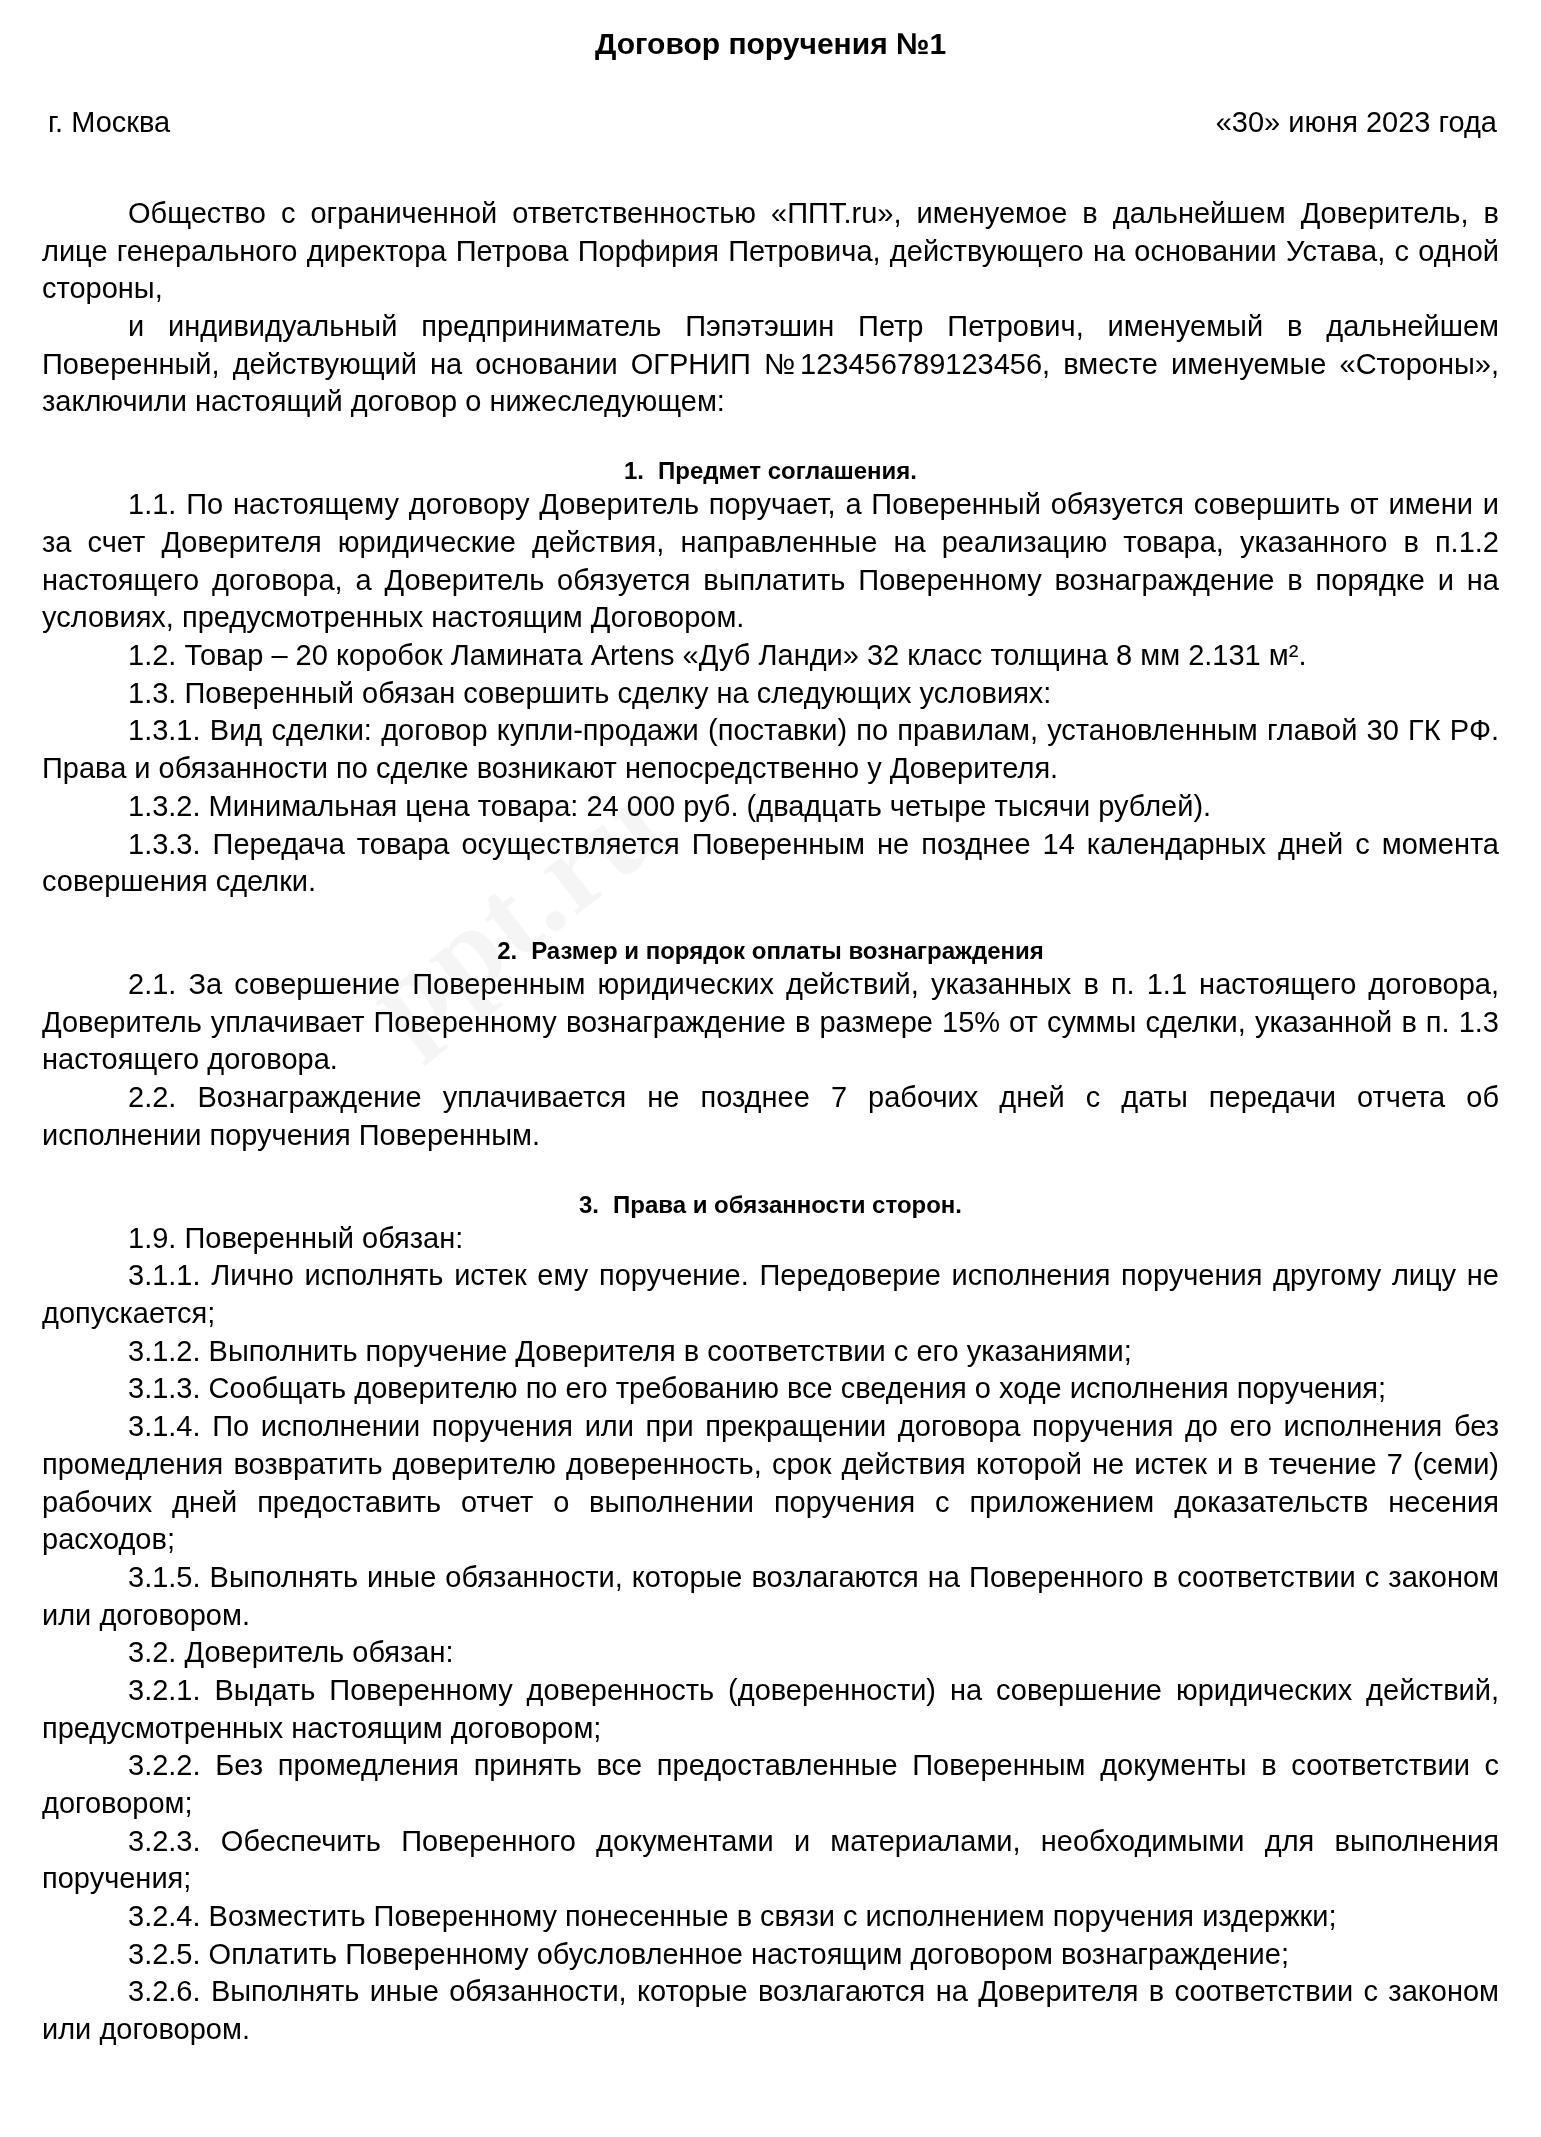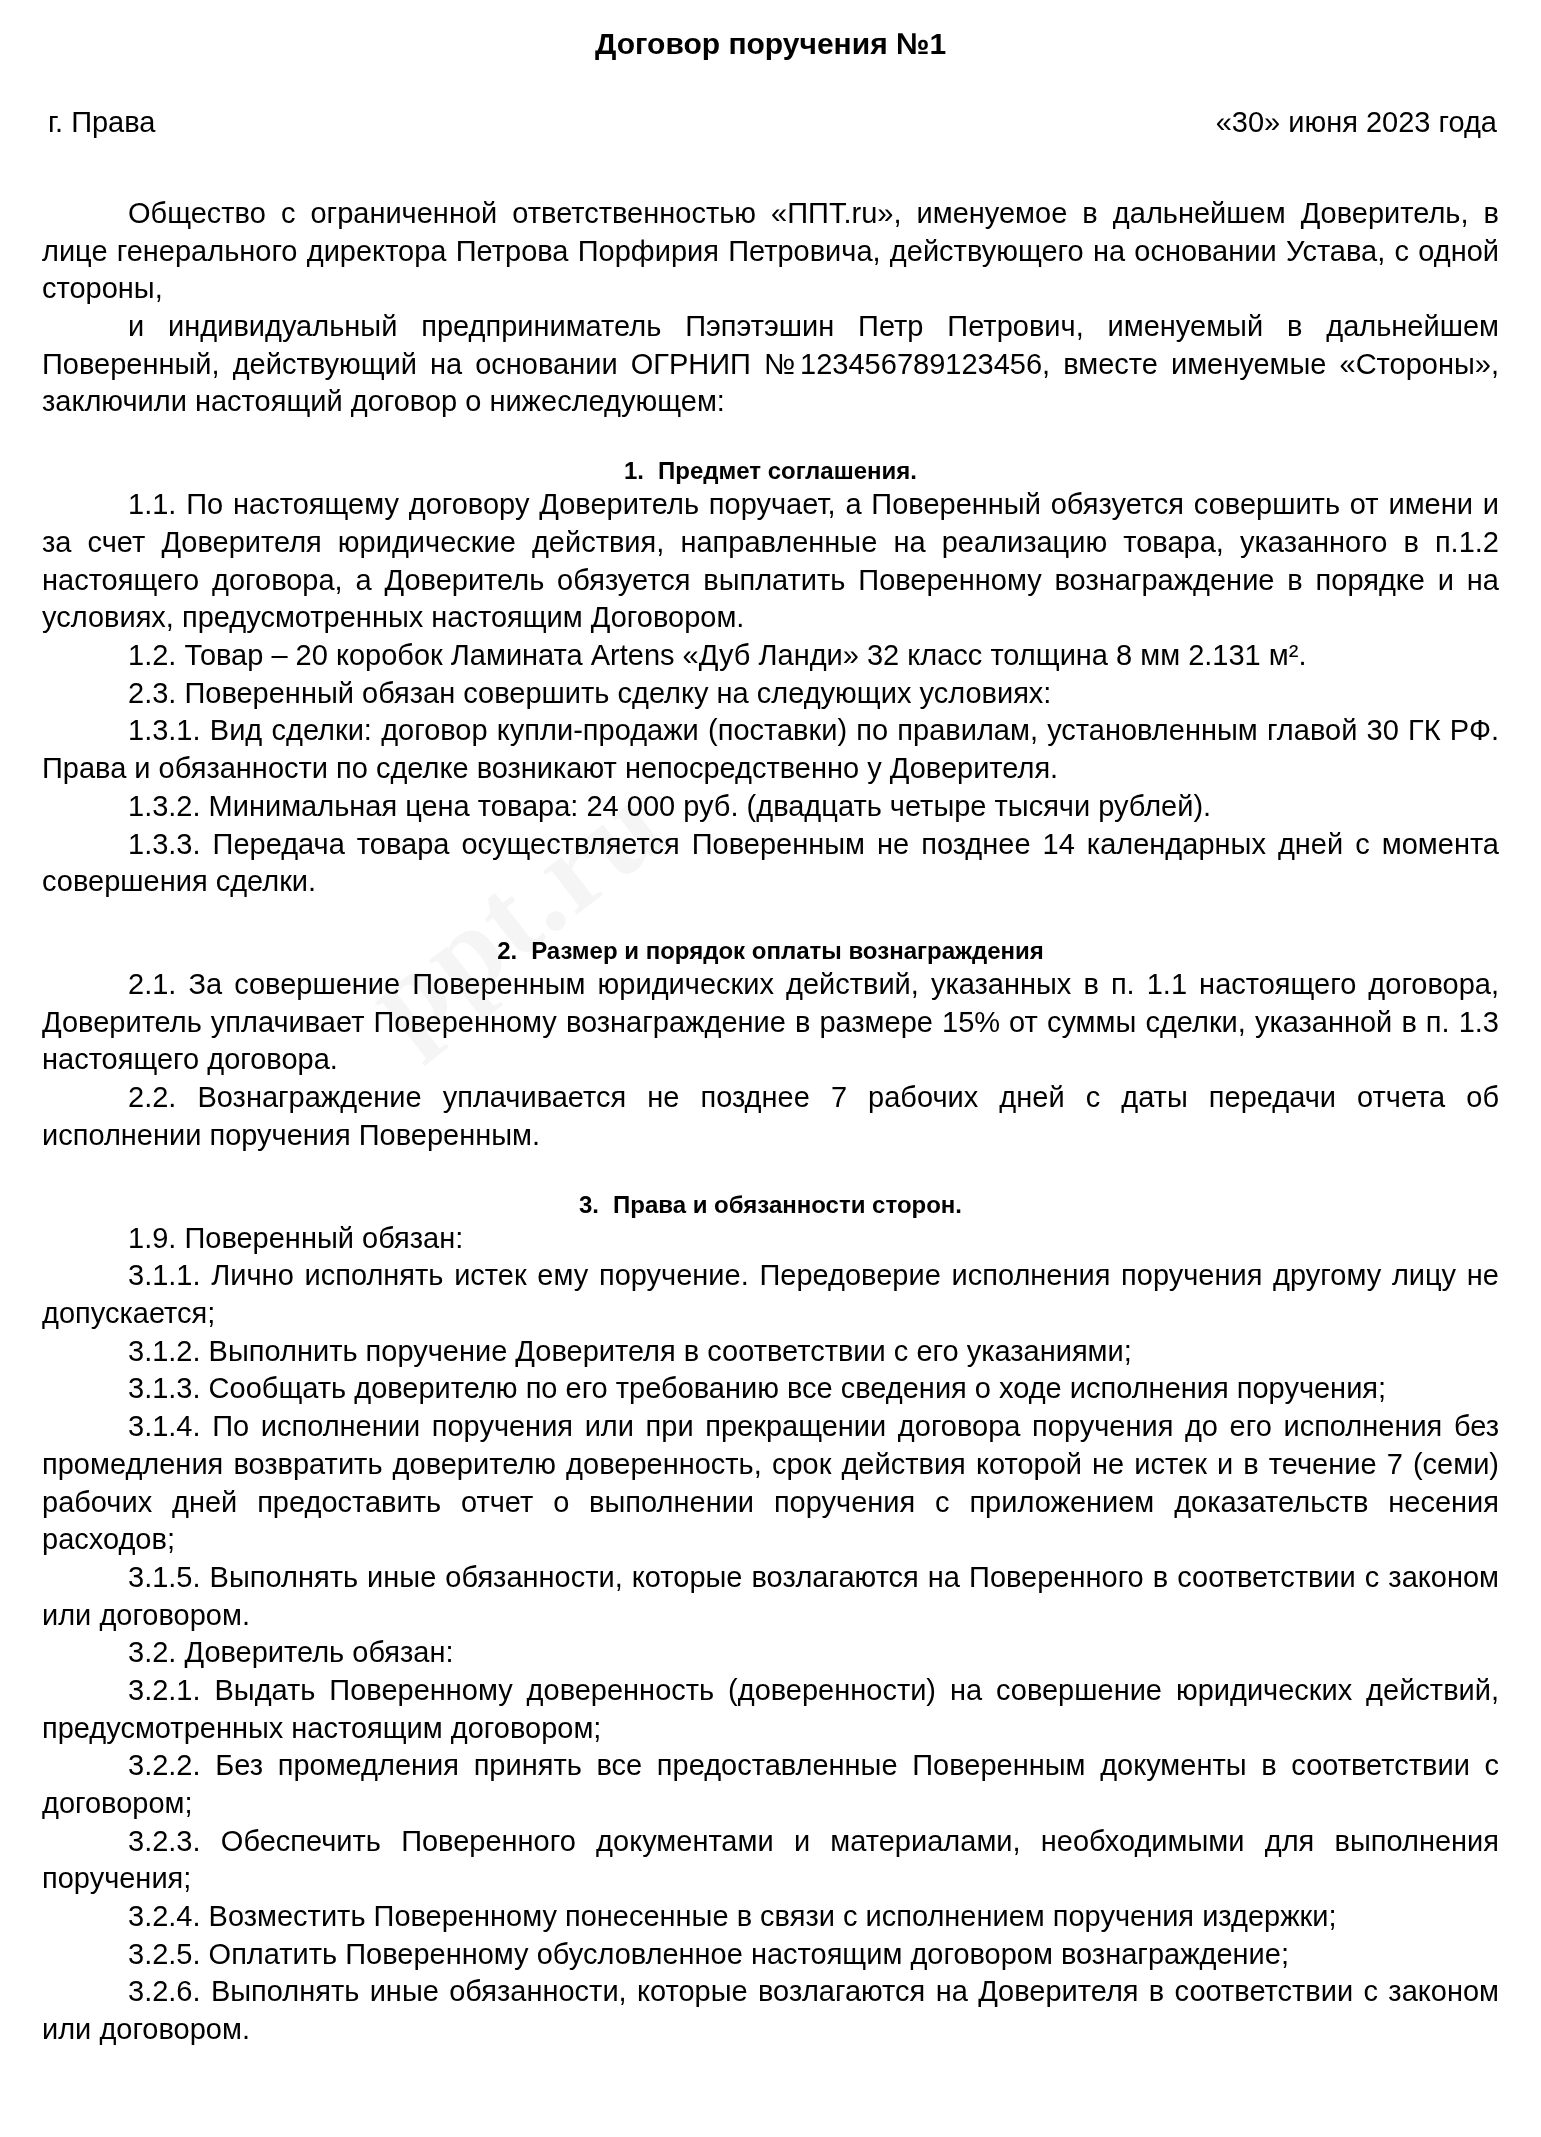--- a/index.html
+++ b/index.html
@@ -93,37 +93,37 @@
 
 <div class="page">
 
   <div class="watermark">ppt.ru</div>
 
   <div class="content">
 
     <h1 class="doc-title">Договор поручения №1</h1>
 
     <div class="meta-row">
-      <span class="meta-city">г. Права</span>
+      <span class="meta-city">г. Москва</span>
       <span class="meta-date">«30» июня 2023 года</span>
     </div>
 
     <div class="gap-lg"></div>
 
     <p class="para"><b class="strong">Общество с ограниченной ответственностью «ППТ.ru»</b><span>, именуемое в дальнейшем </span><b class="strong">Доверитель</b><span>, в лице генерального директора Петрова Порфирия Петровича, действующего на основании Устава, с одной стороны,</span></p>
 
     <p class="para"><span>и </span><b class="strong">индивидуальный предприниматель Пэпэтэшин Петр Петрович</b><span>, именуемый в дальнейшем </span><b class="strong">Поверенный</b><span>, действующий на основании ОГРНИП №123456789123456, вместе именуемые </span><b class="strong">«Стороны»</b><span>, заключили настоящий договор о нижеследующем:</span></p>
 
     <div class="gap-md"></div>
 
     <h2 class="section-head"><span class="num">1.</span><span>Предмет соглашения.</span></h2>
 
     <p class="para">1.1. По настоящему договору Доверитель поручает, а Поверенный обязуется совершить от имени и за счет Доверителя юридические действия, направленные на реализацию товара, указанного в п.1.2 настоящего договора, а Доверитель обязуется выплатить Поверенному вознаграждение в порядке и на условиях, предусмотренных настоящим Договором.</p>
     <p class="para">1.2. Товар – 20 коробок Ламината Artens «Дуб Ланди» 32 класс толщина 8 мм 2.131 м².</p>
-    <p class="para">2.3. Поверенный обязан совершить сделку на следующих условиях:</p>
+    <p class="para">1.3. Поверенный обязан совершить сделку на следующих условиях:</p>
     <p class="para">1.3.1. Вид сделки: договор купли-продажи (поставки) по правилам, установленным главой 30 ГК РФ. Права и обязанности по сделке возникают непосредственно у Доверителя.</p>
     <p class="para">1.3.2. Минимальная цена товара: 24 000 руб. (двадцать четыре тысячи рублей).</p>
     <p class="para">1.3.3. Передача товара осуществляется Поверенным не позднее 14 календарных дней с момента совершения сделки.</p>
 
     <div class="gap-md"></div>
 
     <h2 class="section-head"><span class="num">2.</span><span>Размер и порядок оплаты вознаграждения</span></h2>
 
     <p class="para">2.1. За совершение Поверенным юридических действий, указанных в п. 1.1 настоящего договора, Доверитель уплачивает Поверенному вознаграждение в размере 15% от суммы сделки, указанной в п. 1.3 настоящего договора.</p>
     <p class="para">2.2. Вознаграждение уплачивается не позднее 7 рабочих дней с даты передачи отчета об исполнении поручения Поверенным.</p>

